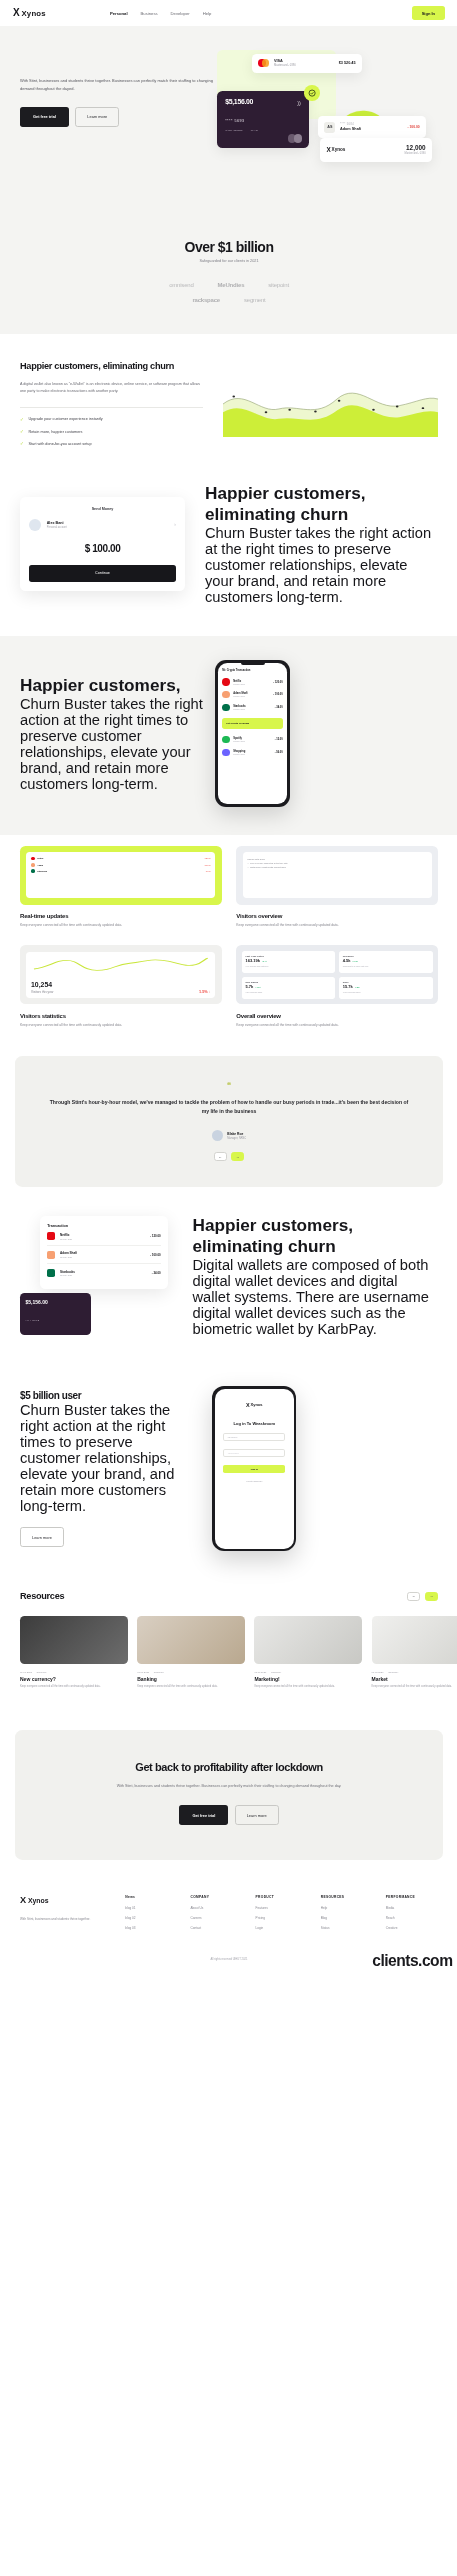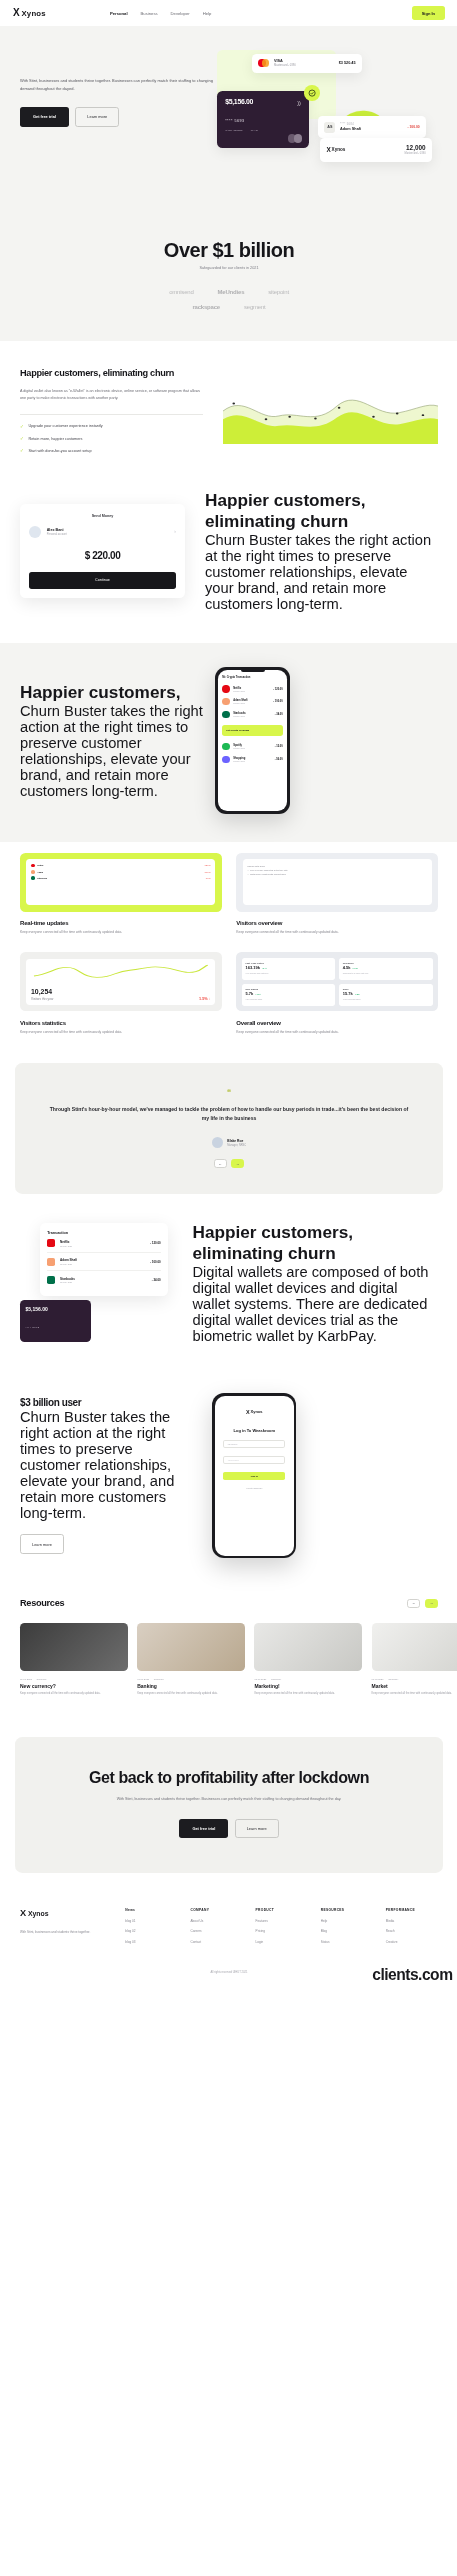--- a/index.html
+++ b/index.html
@@ -94,21 +94,21 @@
   .xyn-card .rt { margin-left: auto; text-align: right; }
   .xyn-card .rt .big { font-size: 6.4px; font-weight: 700; }
   .xyn-card .rt .sm { font-size: 2.6px; color: #a5a5ad; margin-top: 0.9px; }
 
   .amt120 { top: 115px; left: 71px; width: 51px; height: 20px; display: flex; align-items: center; justify-content: center; font-size: 7.3px; font-weight: 700; }
 
   .gauge { position: absolute; top: 55px; left: 114px; width: 64px; height: 37px; }
 
   
   .billion { background: #f4f4f2; padding: 14.7px 0 31px; text-align: center; }
-  .billion h2 { font-size: 20px; font-weight: 700; letter-spacing: -0.5px; }
+  .billion h2 { font-size: 14px; font-weight: 700; letter-spacing: -0.5px; }
   .billion .sub { font-size: 3.8px; color: #7e7e86; margin-top: 4.6px; }
   .logos { margin-top: 18.3px; display: flex; flex-direction: column; gap: 9.2px; align-items: center; }
   .logos .row { display: flex; gap: 24px; align-items: center; justify-content: center; }
   .logos span { font-size: 6px; color: #b9b9bb; letter-spacing: -0.2px; }
   .logos span.bold { font-weight: 700; color: #b0b0b2; }
 
   
   .sec { padding: 27.5px 20px; }
   .sec h3 { font-size: 9.2px; font-weight: 700; line-height: 1.3; letter-spacing: -0.3px; }
   .sec p.body { font-size: 3.7px; line-height: 2.1; color: #6a6a72; margin-top: 7.3px; }
@@ -215,21 +215,21 @@
   .reshead .arrows { margin: 0 0 0 auto; }
   .resrow { display: flex; gap: 9.2px; margin-top: 14.7px; }
   .rescard { width: 108px; flex: 0 0 108px; }
   .rescard .img { height: 48px; border-radius: 4.6px; background: #ddd; position: relative; overflow: hidden; }
   .rescard .meta { font-size: 2.4px; color: #9f9fa7; margin-top: 6.4px; display: flex; gap: 4.6px; }
   .rescard h5 { font-size: 5px; font-weight: 700; margin-top: 2.7px; }
   .rescard p { font-size: 2.6px; line-height: 1.9; color: #9b9ba3; margin-top: 2.7px; }
 
   
   .cta { background: #f1f1ee; margin: 9.2px 14.7px 0; border-radius: 7.3px; padding: 31px 27.5px 35px; text-align: center; }
-  .cta h2 { font-size: 16px; font-weight: 700; line-height: 1.25; letter-spacing: -0.4px; }
+  .cta h2 { font-size: 11px; font-weight: 700; line-height: 1.25; letter-spacing: -0.4px; }
   .cta p { font-size: 3.7px; line-height: 2.1; color: #6f6f77; margin-top: 8.2px; }
   .cta .btns { margin-top: 14.7px; display: flex; gap: 6.4px; justify-content: center; }
 
   
   .footer { padding: 35px 20px 14.7px; display: flex; gap: 13px; }
   .fbrand { width: 101px; }
   .fbrand .lg { display: flex; align-items: center; gap: 2.7px; }
   .fbrand .lg .m { font-size: 9.2px; font-weight: 700; letter-spacing: -0.9px; }
   .fbrand .lg .w { font-size: 6.9px; font-weight: 700; }
   .fbrand p { font-size: 3.1px; line-height: 2; color: #8a8a92; margin-top: 11px; }
@@ -393,21 +393,21 @@
     <div class="paycard">
       <div class="hd">Send Money</div>
       <div class="prow">
         <div class="av"></div>
         <div>
           <div class="pn">Alex Bani</div>
           <div class="ps">Personal account</div>
         </div>
         <div class="arrow">›</div>
       </div>
-      <div class="amount">$ 220.00</div>
+      <div class="amount">$ 100.00</div>
       <button class="cont">Continue</button>
     </div>
     <div style="flex:1">
       <h3>Happier customers, eliminating churn</h3>
       <p class="body">Churn Buster takes the right action at the right times to preserve customer relationships, elevate your brand, and retain more customers long-term.</p>
     </div>
   </div>
 
   <div class="phonesec flexrow">
     <div style="width:183px">
@@ -594,27 +594,27 @@
             <div class="vl">- 34.00</div>
           </div>
       </div>
       <div class="txmini">
         <div class="a">$5,156.00</div>
         <div class="n">**** 5693</div>
       </div>
     </div>
     <div style="flex:1">
       <h3>Happier customers, eliminating churn</h3>
-      <p class="body">Digital wallets are composed of both digital wallet devices and digital wallet systems. There are dedicated digital wallet devices trial as the biometric wallet by KarbPay.</p>
+      <p class="body">Digital wallets are composed of both digital wallet devices and digital wallet systems. There are username digital wallet devices such as the biometric wallet by KarbPay.</p>
     </div>
   </div>
 
   <div class="busec">
     <div style="width:174px">
-      <h3>$3 billion user</h3>
+      <h3>$5 billion user</h3>
       <p class="body">Churn Buster takes the right action at the right times to preserve customer relationships, elevate your brand, and retain more customers long-term.</p>
       <button class="btn-ghost" style="margin-top:13px">Learn more</button>
     </div>
     <div class="phone2">
       <div class="scr">
         <div class="lg">
             <span class="m">X</span>
             <span class="w">Xynos</span>
           </div>
         <div class="h">Log in To Weaskroom</div>

